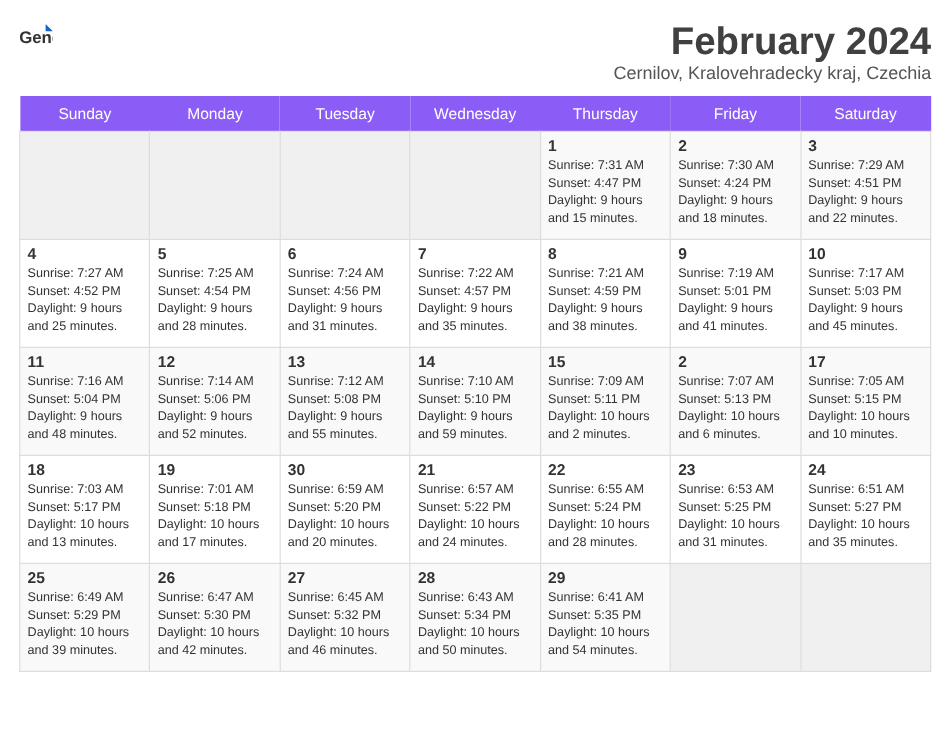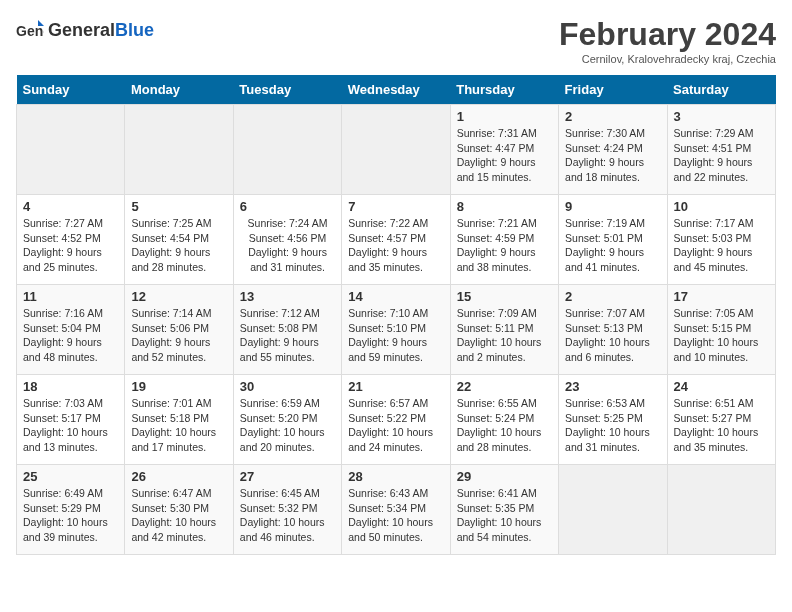--- a/index.html
+++ b/index.html
@@ -37,35 +37,35 @@
     }
     .title-area {
       text-align: right;
     }
     .main-title {
       font-size: 32px;
       font-weight: bold;
       color: #404040;
     }
     .subtitle {
-      font-size: 11px;
+      font-size: 15px;
       color: #555;
     }
     table {
       width: 100%;
       border-collapse: collapse;
       table-layout: fixed;
     }
     thead th {
-      background-color: #0369a1;
+      background-color: #8b5cf6;
       color: #fff;
       font-size: 13px;
-      font-weight: bold;
+      font-weight: normal;
       padding: 7px 6px;
-      text-align: left;
+      text-align: center;
     }
     tbody td {
       border: 1px solid #ddd;
       vertical-align: top;
       padding: 4px 6px;
       font-size: 11px;
       color: #333;
       min-height: 80px;
       height: 90px;
     }
@@ -91,23 +91,20 @@
   </style>
 </head>
 <body>
 
 <div class="header-area">
   <div class="logo">
     <svg class="logo-icon" viewBox="0 0 28 28" xmlns="http://www.w3.org/2000/svg">
       <text x="0" y="20" font-size="14" font-weight="bold" fill="#333">General</text>
       <polygon points="22,4 28,10 22,10" fill="#1565C0"></polygon>
     </svg>
-    <div>
-      <span class="logo-text-general">General</span><span class="logo-text-blue">Blue</span>
-    </div>
   </div>
   <div class="title-area">
     <div class="main-title">February 2024</div>
     <div class="subtitle">Cernilov, Kralovehradecky kraj, Czechia</div>
   </div>
 </div>
 
 <table>
   <thead>
     <tr>
@@ -158,21 +155,21 @@
         </td>
         <td>
           <div class="day-num">5</div>
           <div class="day-info" style="white-space: pre-line;">Sunrise: 7:25 AM
 Sunset: 4:54 PM
 Daylight: 9 hours
 and 28 minutes.</div>
         </td>
         <td>
           <div class="day-num">6</div>
-          <div class="day-info" style="white-space: pre-line; text-align: center;">Sunrise: 7:24 AM
+          <div class="day-info" style="white-space: pre-line;">Sunrise: 7:24 AM
 Sunset: 4:56 PM
 Daylight: 9 hours
 and 31 minutes.</div>
         </td>
         <td>
           <div class="day-num">7</div>
           <div class="day-info" style="white-space: pre-line;">Sunrise: 7:22 AM
 Sunset: 4:57 PM
 Daylight: 9 hours
 and 35 minutes.</div>

